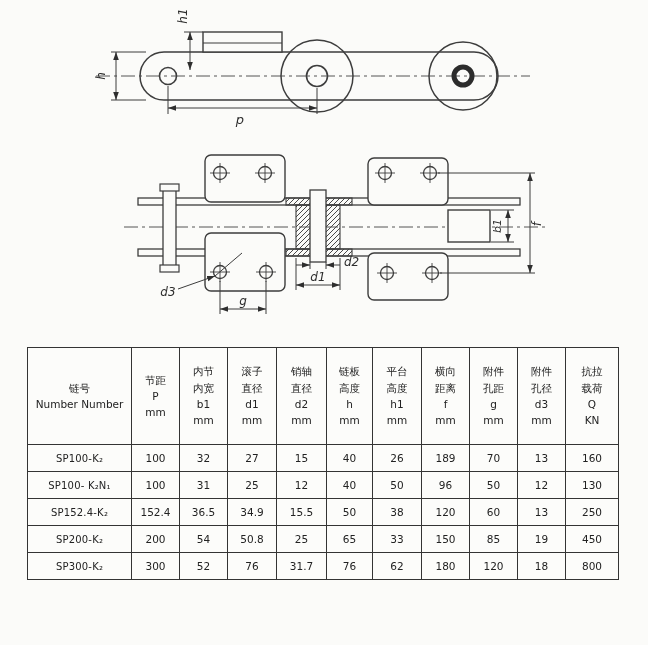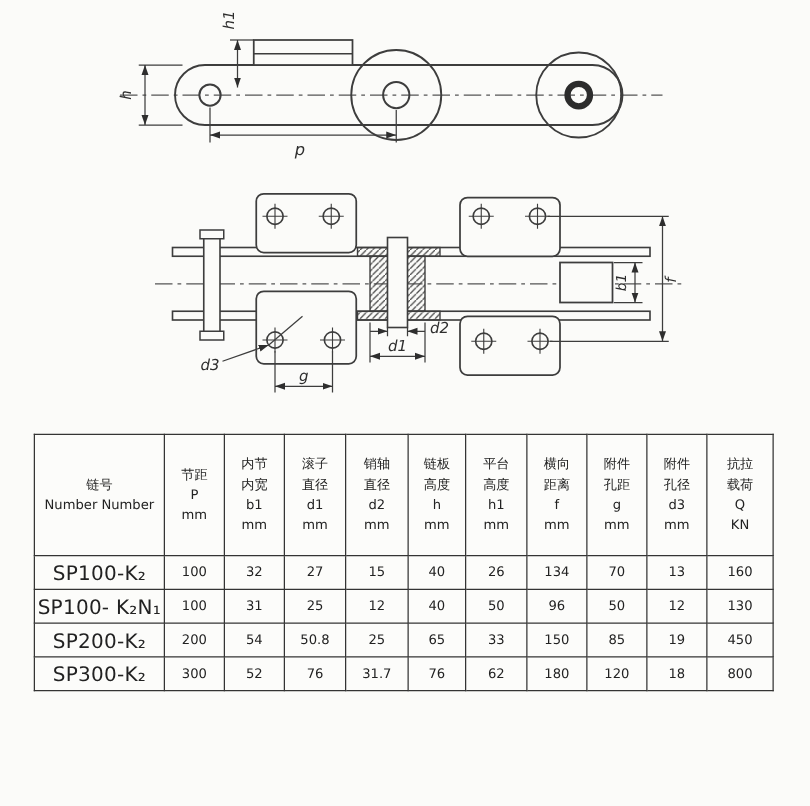--- a/index.html
+++ b/index.html
@@ -21,21 +21,21 @@
   }
   table.spec th,table.spec td{
     border:1.5px solid #343434;
     text-align:center;vertical-align:middle;
     font-size:10.5px;color:#222;
     padding:0 1px;overflow:hidden;white-space:nowrap;
   }
   table.spec thead th{height:96px;font-weight:normal;}
   table.spec thead th div{line-height:1.55;}
   table.spec tbody td{height:26px;}
-  table.spec td.chain-col{font-size:16px;letter-spacing:0.2px;}
+  table.spec td.chain-col{font-size:10px;letter-spacing:0.2px;}
 </style>
 </head>
 <body>
 
 <div class="sheet">
 
   <svg id="side-view" class="diagram" width="452" height="136" viewBox="0 0 452 136">
     <defs>
       <marker id="a1" viewBox="0 0 10 10" refX="10" refY="5" markerWidth="8" markerHeight="8" orient="auto-start-reverse">
         <path d="M0,1.5 L10,5 L0,8.5 z" fill="#2e2e2e"></path>
@@ -291,39 +291,52 @@
     </thead>
     <tbody>
         <tr>
           <td class="chain-col">SP100-K₂</td>
           <td>100</td>
           <td>32</td>
           <td>27</td>
           <td>15</td>
           <td>40</td>
           <td>26</td>
-          <td>134</td>
+          <td>189</td>
           <td>70</td>
           <td>13</td>
           <td>160</td>
         </tr>
         <tr>
           <td class="chain-col">SP100- K₂N₁</td>
           <td>100</td>
           <td>31</td>
           <td>25</td>
           <td>12</td>
           <td>40</td>
           <td>50</td>
           <td>96</td>
           <td>50</td>
           <td>12</td>
           <td>130</td>
         </tr>
         <tr>
+          <td class="chain-col">SP152.4-K₂</td>
+          <td>152.4</td>
+          <td>36.5</td>
+          <td>34.9</td>
+          <td>15.5</td>
+          <td>50</td>
+          <td>38</td>
+          <td>120</td>
+          <td>60</td>
+          <td>13</td>
+          <td>250</td>
+        </tr>
+        <tr>
           <td class="chain-col">SP200-K₂</td>
           <td>200</td>
           <td>54</td>
           <td>50.8</td>
           <td>25</td>
           <td>65</td>
           <td>33</td>
           <td>150</td>
           <td>85</td>
           <td>19</td>

